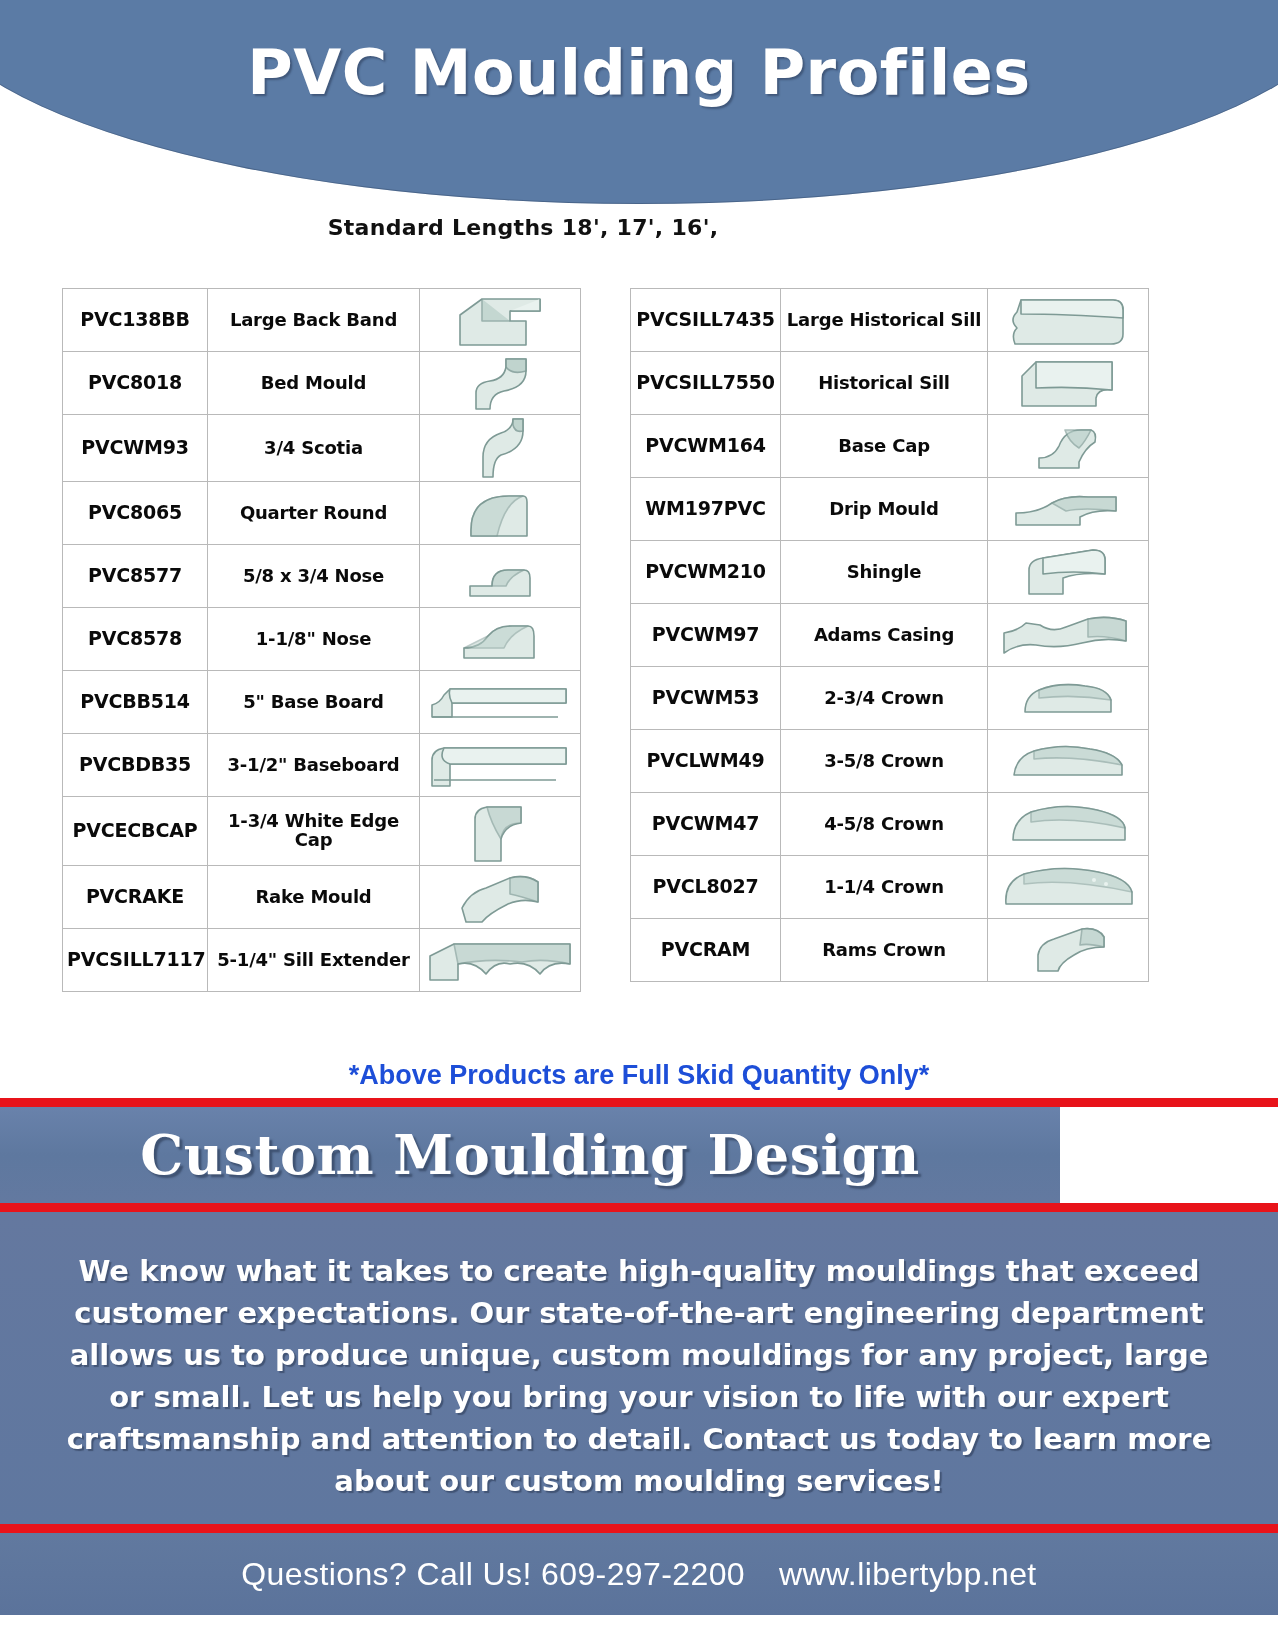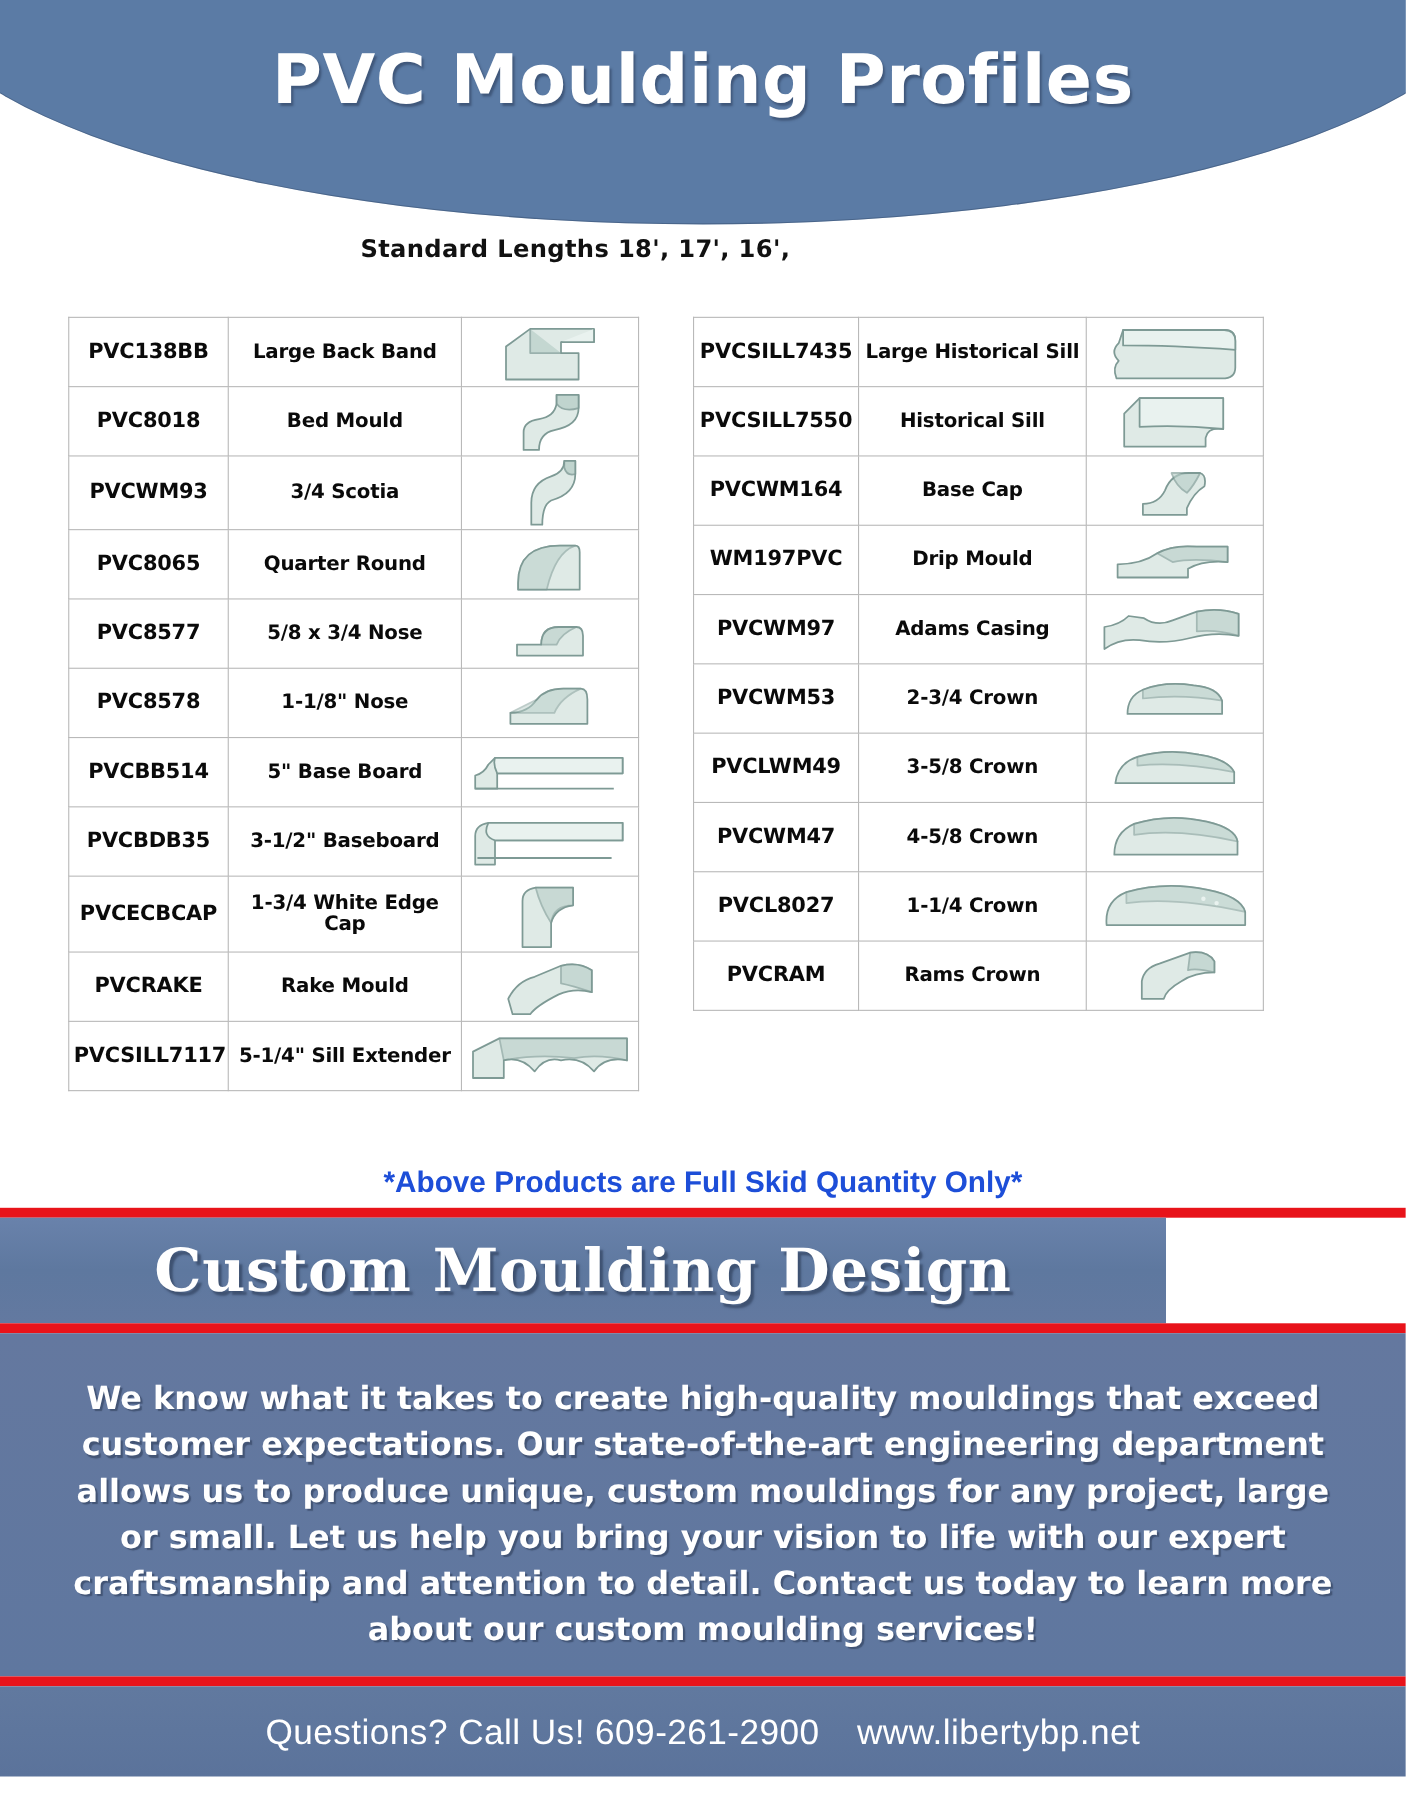--- a/index.html
+++ b/index.html
@@ -281,20 +281,28 @@
           </tr>
           <tr>
             <td class="code">WM197PVC</td>
             <td class="name">Drip Mould</td>
             <td class="cell-img"><svg width="120" height="44" viewBox="0 0 120 44" style="stroke:#7e9a95;stroke-width:1.6;stroke-linejoin:round">
                 <path d="M8 38 L8 26 Q30 26 44 16 Q58 8 80 10 L108 10 L108 24 Q86 22 72 30 L72 38 Z" fill="#dfeae6"></path>
                 <path d="M44 16 Q58 8 80 10 L108 10 L108 24 Q76 20 58 24 Z" fill="#b9cfc9" opacity=".6"></path>
               </svg></td>
           </tr>
           <tr>
+            <td class="code">PVCWM210</td>
+            <td class="name">Shingle</td>
+            <td class="cell-img"><svg width="98" height="56" viewBox="0 0 98 56" style="stroke:#7e9a95;stroke-width:1.6;stroke-linejoin:round">
+                <path d="M10 50 L10 26 Q10 16 24 14 L74 6 Q86 6 86 16 L86 30 Q60 28 44 34 L44 50 Z" fill="#dfeae6"></path>
+                <path d="M24 14 L74 6 Q86 6 86 16 L86 30 Q54 26 24 30 Z" fill="#e9f2ef"></path>
+              </svg></td>
+          </tr>
+          <tr>
             <td class="code">PVCWM97</td>
             <td class="name">Adams Casing</td>
             <td class="cell-img"><svg width="144" height="48" viewBox="0 0 144 48" style="stroke:#7e9a95;stroke-width:1.6;stroke-linejoin:round">
                 <path d="M8 42 L8 22 Q22 20 30 12 L44 14 Q56 22 70 16 L92 8 Q112 4 130 10 L130 30 Q108 26 86 32 Q62 38 40 34 Q22 32 8 42 Z" fill="#dfeae6"></path>
                 <path d="M92 8 Q112 4 130 10 L130 30 Q110 24 92 26 Z" fill="#b9cfc9" opacity=".6"></path>
               </svg></td>
           </tr>
           <tr>
             <td class="code">PVCWM53</td>
             <td class="name">2-3/4 Crown</td>
@@ -347,18 +355,18 @@
     <div class="rule-red"></div>
     <div class="promo-head">
       <div class="promo-head-text">Custom Moulding Design</div>
     </div>
     <div class="rule-red"></div>
     <div class="promo-body">
       <div class="promo-body-text">We know what it takes to create high-quality mouldings that exceed customer expectations. Our state-of-the-art engineering department allows us to produce unique, custom mouldings for any project, large or small. Let us help you bring your vision to life with our expert craftsmanship and attention to detail. Contact us today to learn more about our custom moulding services!</div>
     </div>
     <div class="rule-red"></div>
     <div class="promo-contact">
-      <span class="contact-text">Questions? Call Us! 609-261-2900</span>
+      <span class="contact-text">Questions? Call Us! 609-297-2200</span>
       <span class="contact-text">www.libertybp.net</span>
     </div>
   </div>
 
 </div>
 
 </body></html>

